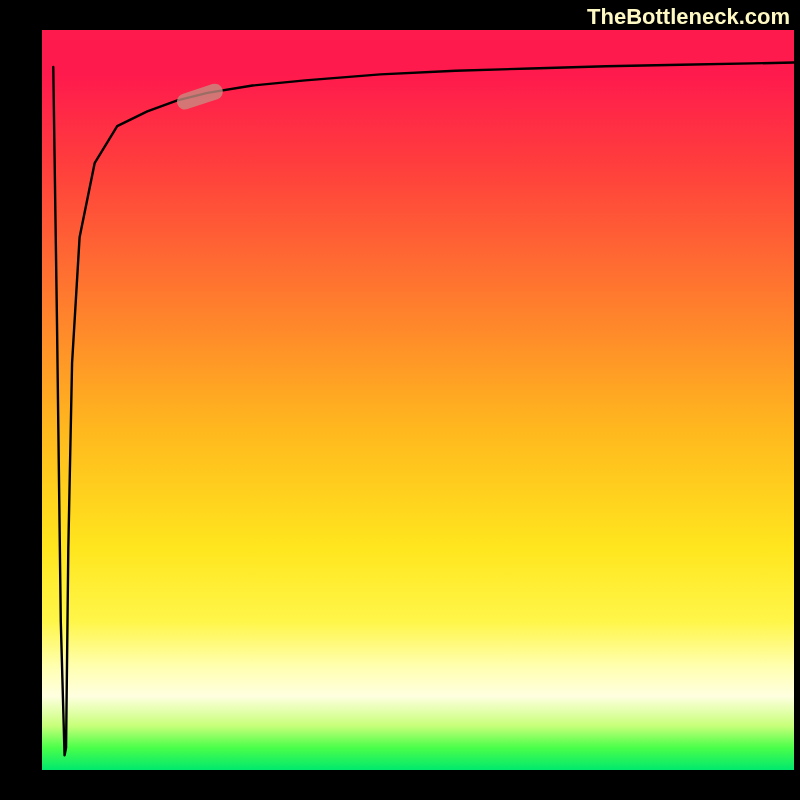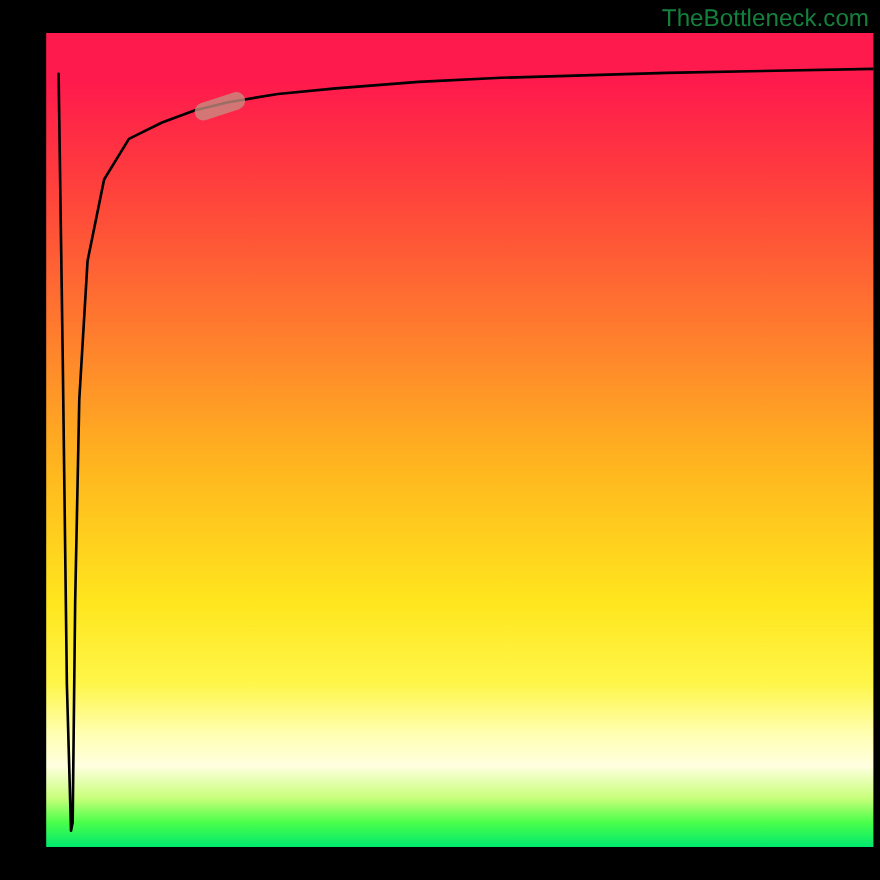--- a/index.html
+++ b/index.html
@@ -8,23 +8,23 @@
     height: 800px;
     background: #000;
     position: relative;
     overflow: hidden;
     font-family: Arial, Helvetica, sans-serif;
   }
   .watermark {
     position: absolute;
     top: 4px;
     right: 10px;
-    color: #15803d;
+    color: #fef9c3;
     font-size: 22px;
-    font-weight: 400;
+    font-weight: 700;
     z-index: 10;
   }
   .plot-area {
     position: absolute;
     left: 42px;
     top: 30px;
     width: 752px;
     height: 740px;
     background: linear-gradient(to bottom,
       #ff1a4d 0%,

